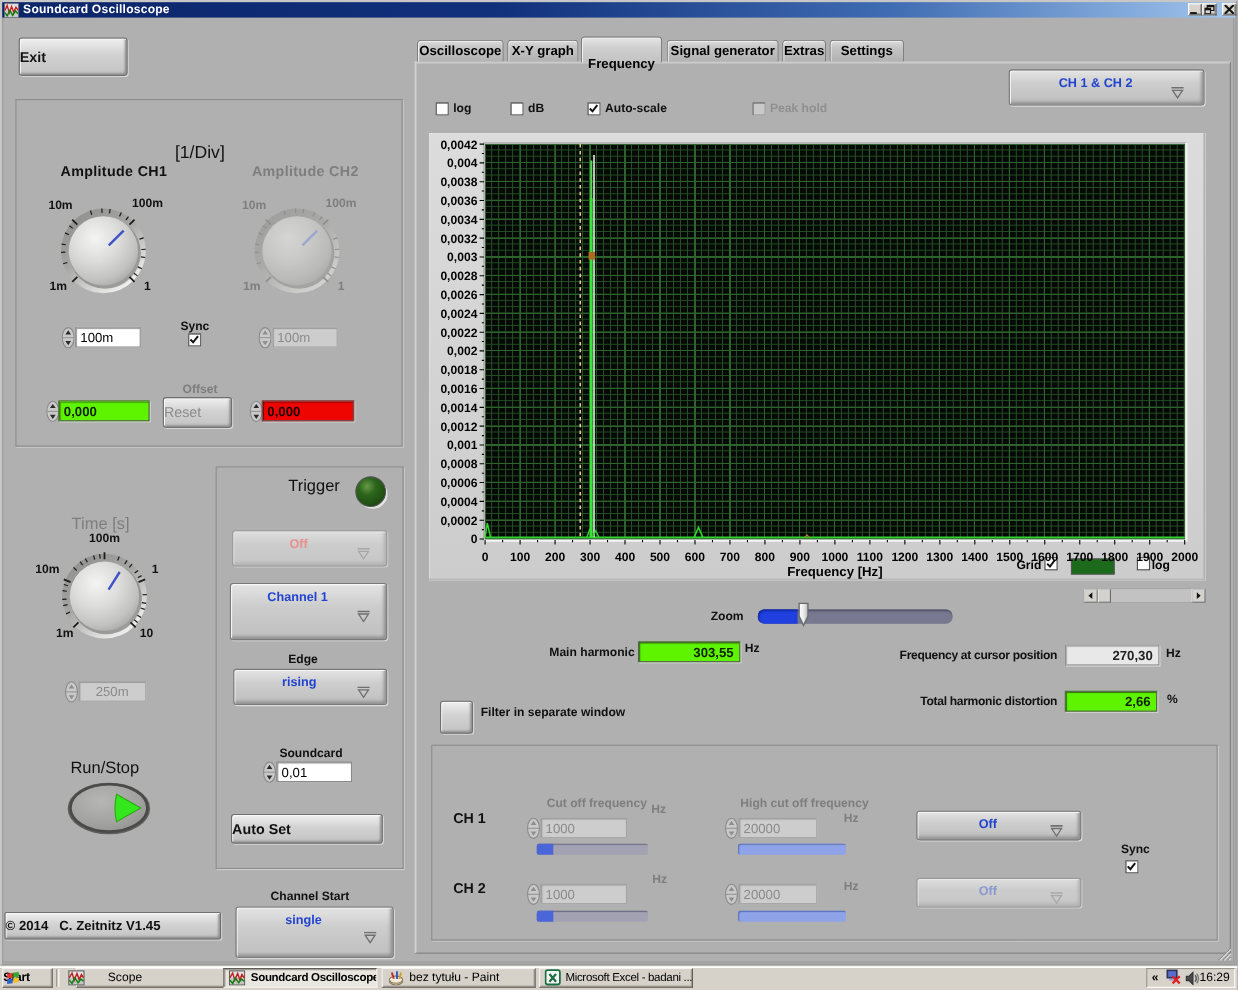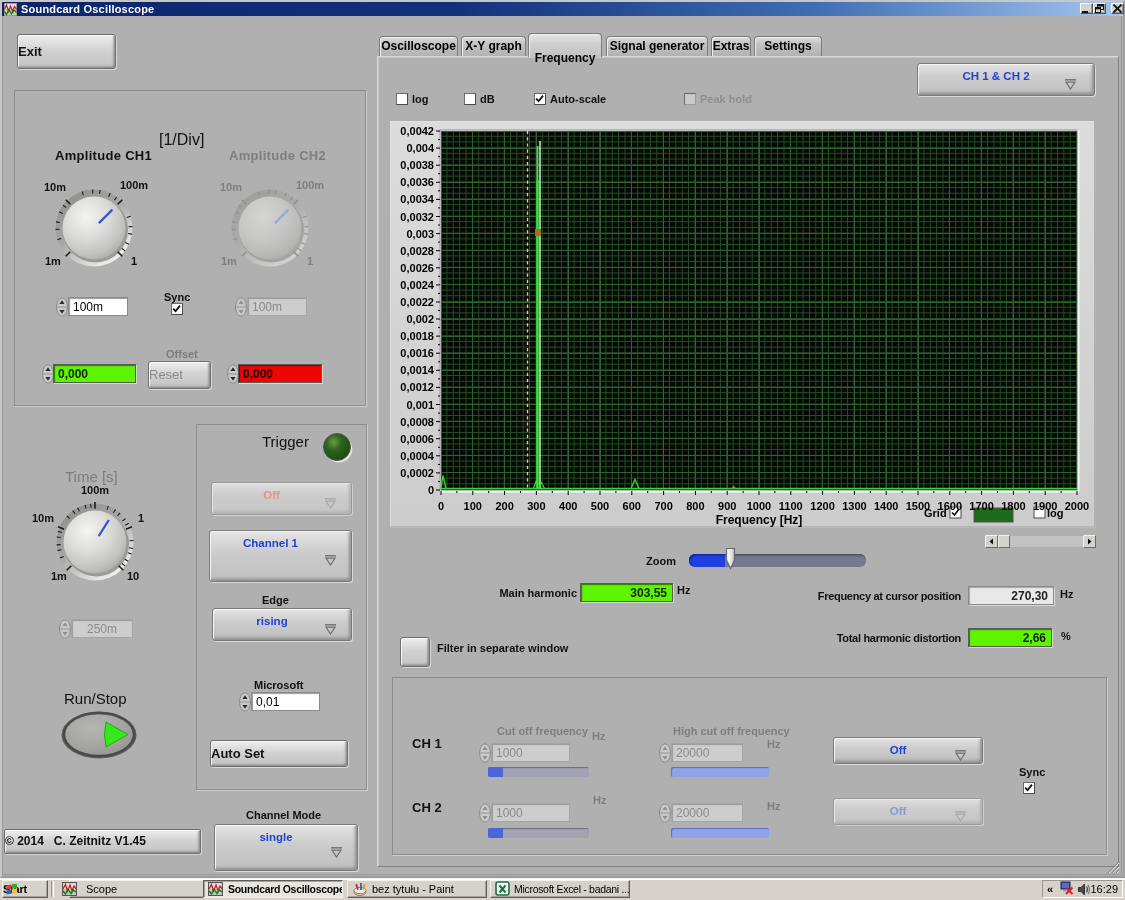--- a/index.html
+++ b/index.html
@@ -239,30 +239,30 @@
 </svg>
   </div>
 <div class="lbl b" style="left:262px;top:594px;font-size:11px">Edge</div>
 <div class="dd" style="left:212px;top:608px;width:140px;height:33px">
 <div class="ddtxt" style="color:#2143d0">rising</div>
     <svg class="ddarr" style="right:14px" width="13" height="11" viewBox="0 0 13 11">
 <path d="M1 0.8H12" stroke="#6f6f6f" stroke-width="1.4"></path>
 <path d="M2 3.2H11L6.5 10Z" fill="none" stroke="#6f6f6f" stroke-width="1.2"></path>
 </svg>
   </div>
-<div class="lbl b" style="left:254px;top:679px;font-size:11px">Microsoft</div>
+<div class="lbl b" style="left:254px;top:679px;font-size:11px">Soundcard</div>
 <svg style="position:absolute;left:239px;top:692px" width="12" height="20" viewBox="0 0 12 20">
 <ellipse cx="6" cy="10" rx="5.4" ry="9.2" fill="#c9c9c9" stroke="#8a8a8a" stroke-width="1"></ellipse>
 <path d="M6 3.2L8.6 7H3.4Z" fill="#2a2a2a"></path>
     <path d="M6 16.8L8.6 13H3.4Z" fill="#2a2a2a"></path>
 <line x1="1" y1="10" x2="11" y2="10" stroke="#8a8a8a" stroke-width="0.8"></line>
 </svg>
 <div class="field" style="left:251px;top:692px;width:69px;height:19px">0,01</div>
 <div class="btn b" style="left:210px;top:740px;width:138px;height:27px;font-size:13px;line-height:25px">Auto Set</div>
-<div class="lbl b" style="left:246px;top:809px;font-size:11px">Channel Mode</div>
+<div class="lbl b" style="left:246px;top:809px;font-size:11px">Channel Start</div>
 <div class="dd" style="left:214px;top:824px;width:144px;height:47px">
 <div class="ddtxt" style="color:#2143d0">single</div>
     <svg class="ddarr" style="right:14px" width="13" height="11" viewBox="0 0 13 11">
 <path d="M1 0.8H12" stroke="#6f6f6f" stroke-width="1.4"></path>
 <path d="M2 3.2H11L6.5 10Z" fill="none" stroke="#6f6f6f" stroke-width="1.2"></path>
 </svg>
   </div>
 <div class="abs" style="left:377px;top:56px;width:742px;height:811px;border:1px solid #d8d8d8;border-right-color:#808080;border-bottom-color:#808080;box-shadow:inset 1px 1px 0 rgba(255,255,255,0.25)"></div>
 <div class="abs b" style="left:379px;top:36px;width:79px;height:20px;z-index:2;
 background:linear-gradient(#dcdcdc,#c4c4c4 35%,#b2b2b2);border:1px solid #7c7c7c;border-bottom:none;
@@ -503,21 +503,21 @@
 <div class="task b" style="left:2px;width:46px;line-height:16px;letter-spacing:-0.2px">Start</div>
 <svg class="abs" style="left:6px;top:883px" width="12" height="12" viewBox="0 0 12 12">
 <g transform="skewY(-8) translate(0,1.2)">
 <rect x="0.5" y="1" width="5" height="4.4" fill="#e03c2e"></rect>
 <rect x="6" y="1" width="5" height="4.4" fill="#2faa2f"></rect>
 <rect x="0.5" y="6" width="5" height="4.4" fill="#2f62c8"></rect>
 <rect x="6" y="6" width="5" height="4.4" fill="#eec32f"></rect>
 </g>
   </svg>
 <div class="abs" style="left:51px;top:881px;width:3px;height:16px;border-left:1px solid #9a968e;border-right:1px solid #fff"></div>
-<div class="task" style="left:69px;width:140px;padding-left:16px;line-height:16px">Scope</div>
+<div class="task" style="left:69px;width:140px;padding-left:28px;line-height:16px">Scope</div>
 <div class="task b" style="left:203px;width:140px;padding-left:24px;line-height:16px;background:#e9e6df;border:1px solid #5f5d58;border-right-color:#f4f2ee;border-bottom-color:#f4f2ee;box-shadow:inset 1px 1px 0 #a8a49c;font-size:10.5px;letter-spacing:-0.3px">Soundcard Oscilloscope</div>
 <div class="task" style="left:347px;width:140px;padding-left:24px;line-height:16px">bez tytułu - Paint</div>
 <div class="task" style="left:490px;width:140px;padding-left:23px;line-height:16px;font-size:10.5px;letter-spacing:-0.3px">Microsoft Excel - badani ...</div>
 <div class="abs" style="left:1042px;top:880px;width:81px;height:18px;background:#d6d2ca;border:1px solid #9a968e;border-right-color:#fff;border-bottom-color:#fff;font-size:11px;color:#000">
 <span class="abs" style="left:4px;top:2px;font-weight:bold">«</span>
 <span class="abs" style="right:4px;top:2px">16:29</span>
 </div>
 
 <svg class="abs" style="left:62px;top:882px" width="15" height="14" viewBox="0 0 15 14">
 <rect x="0.5" y="0.5" width="14" height="13" fill="#c4c4c4" stroke="#555"></rect>

